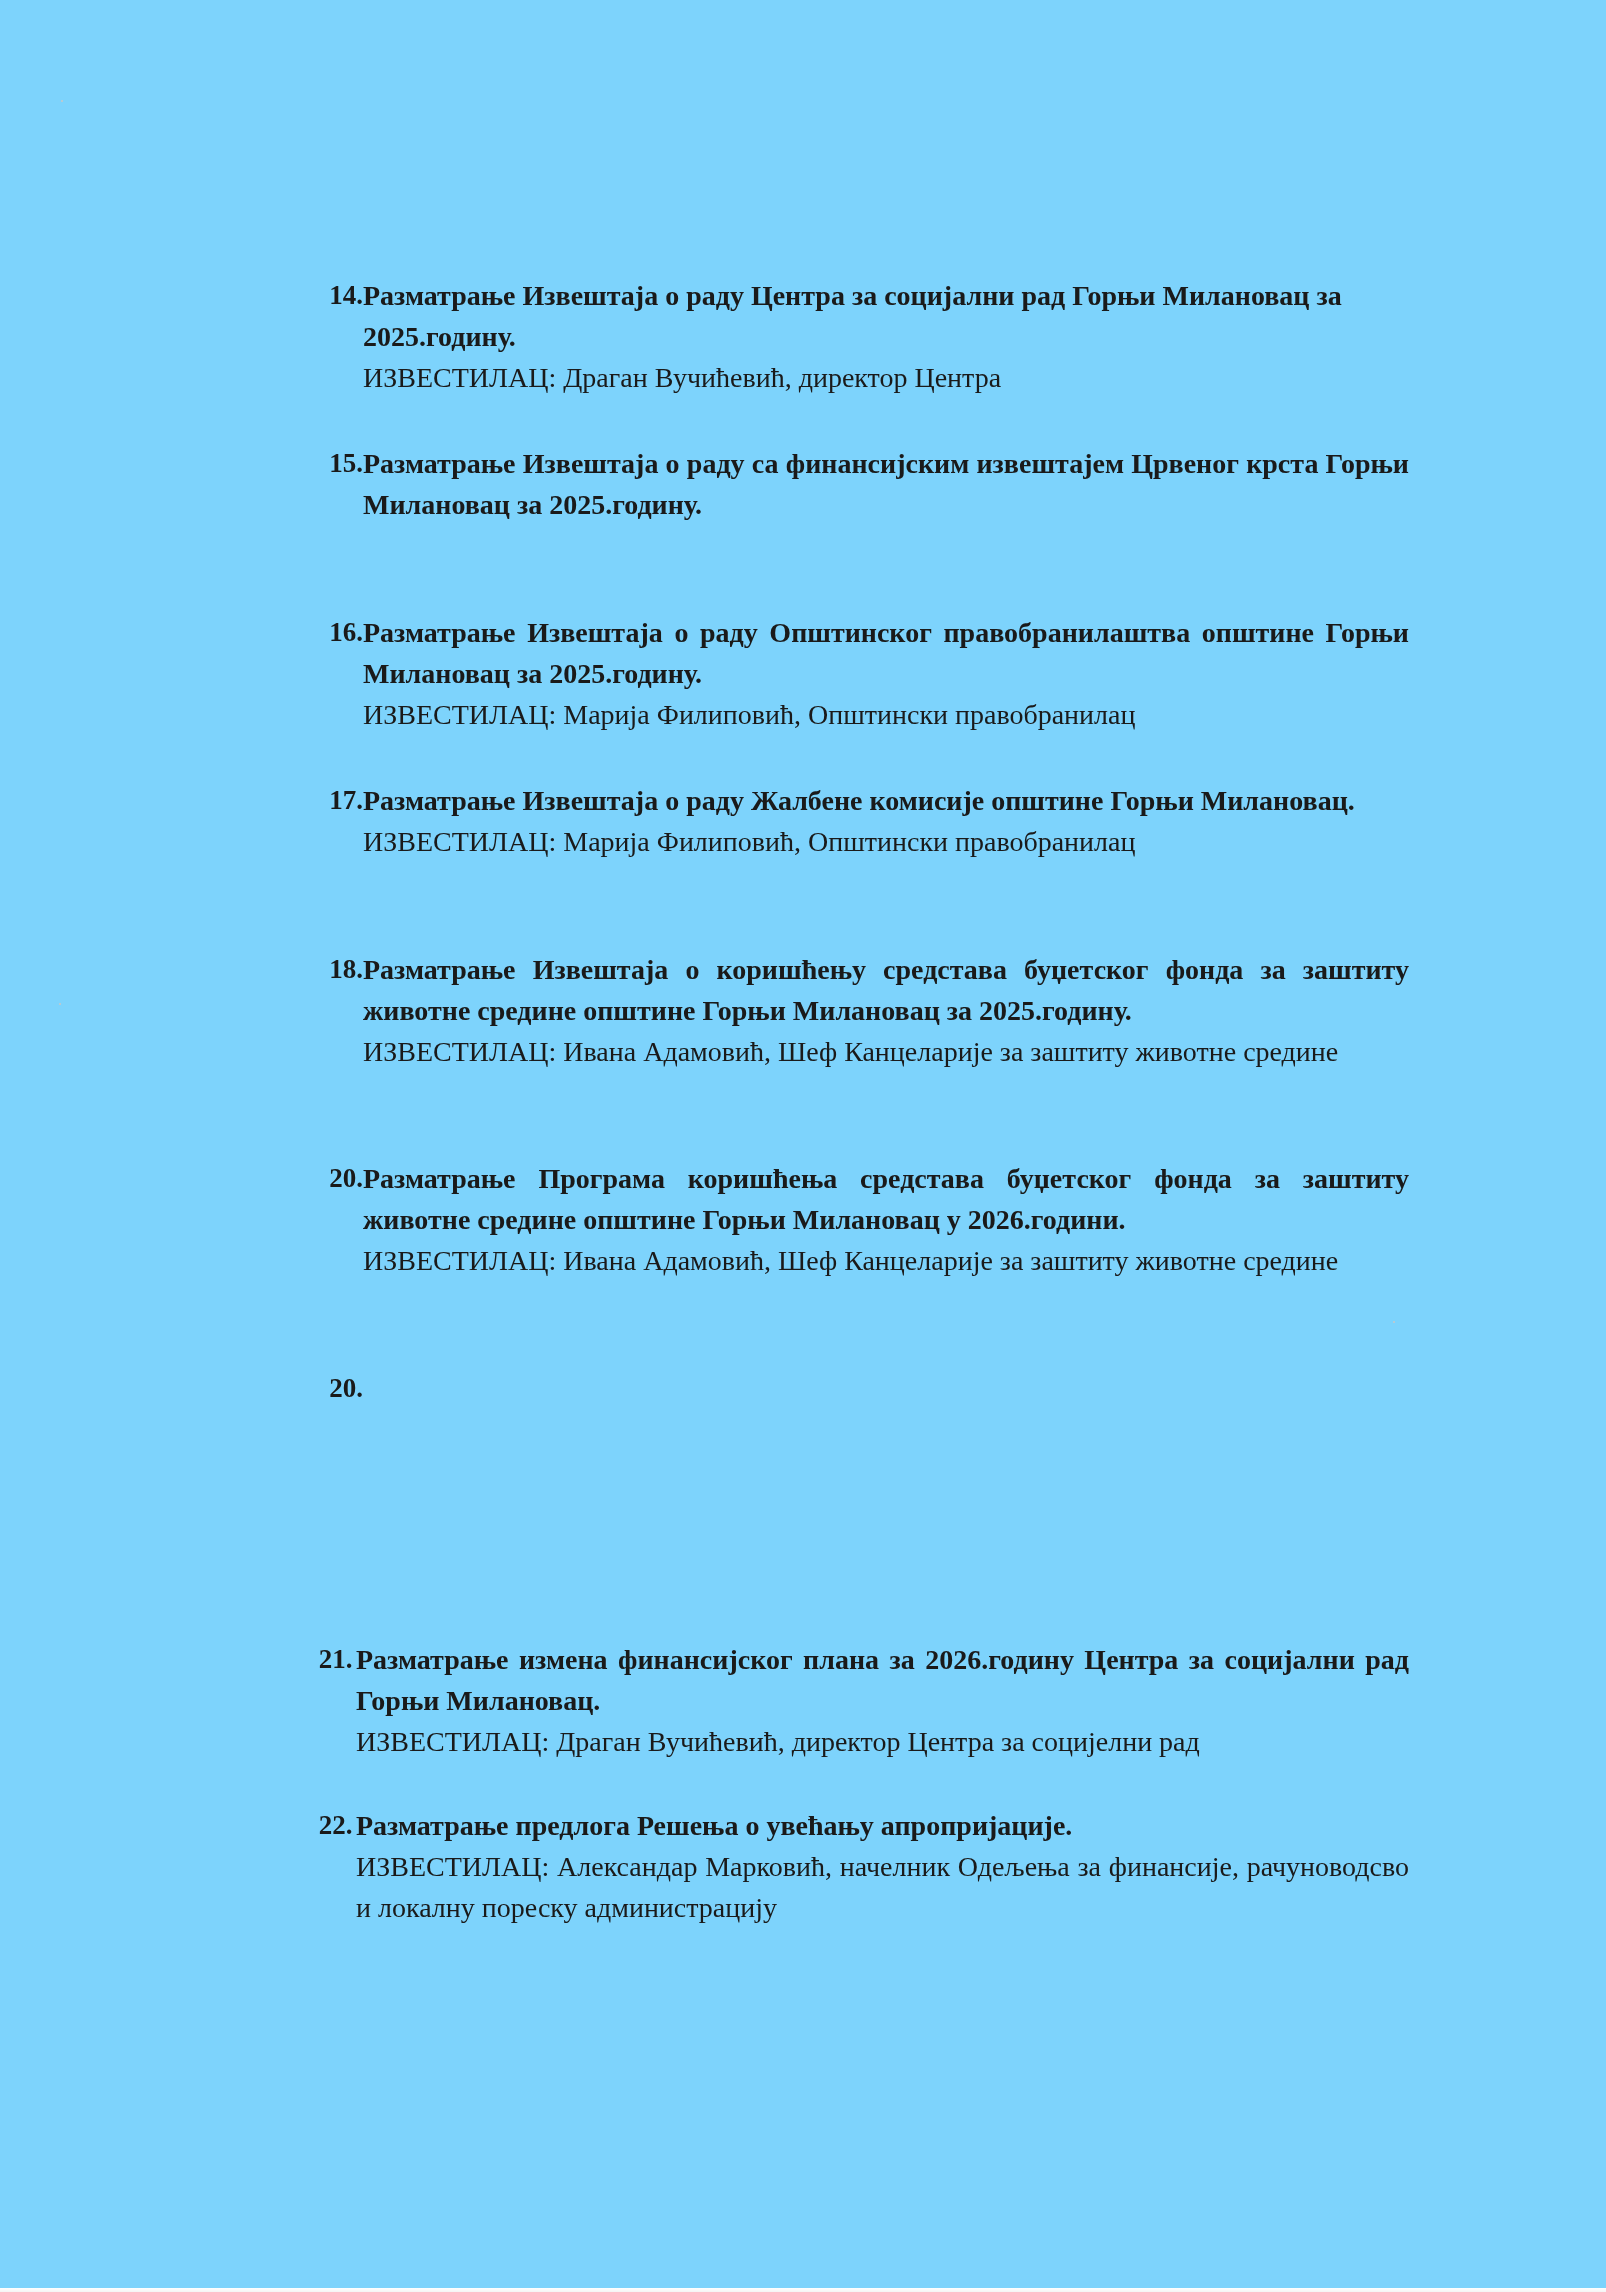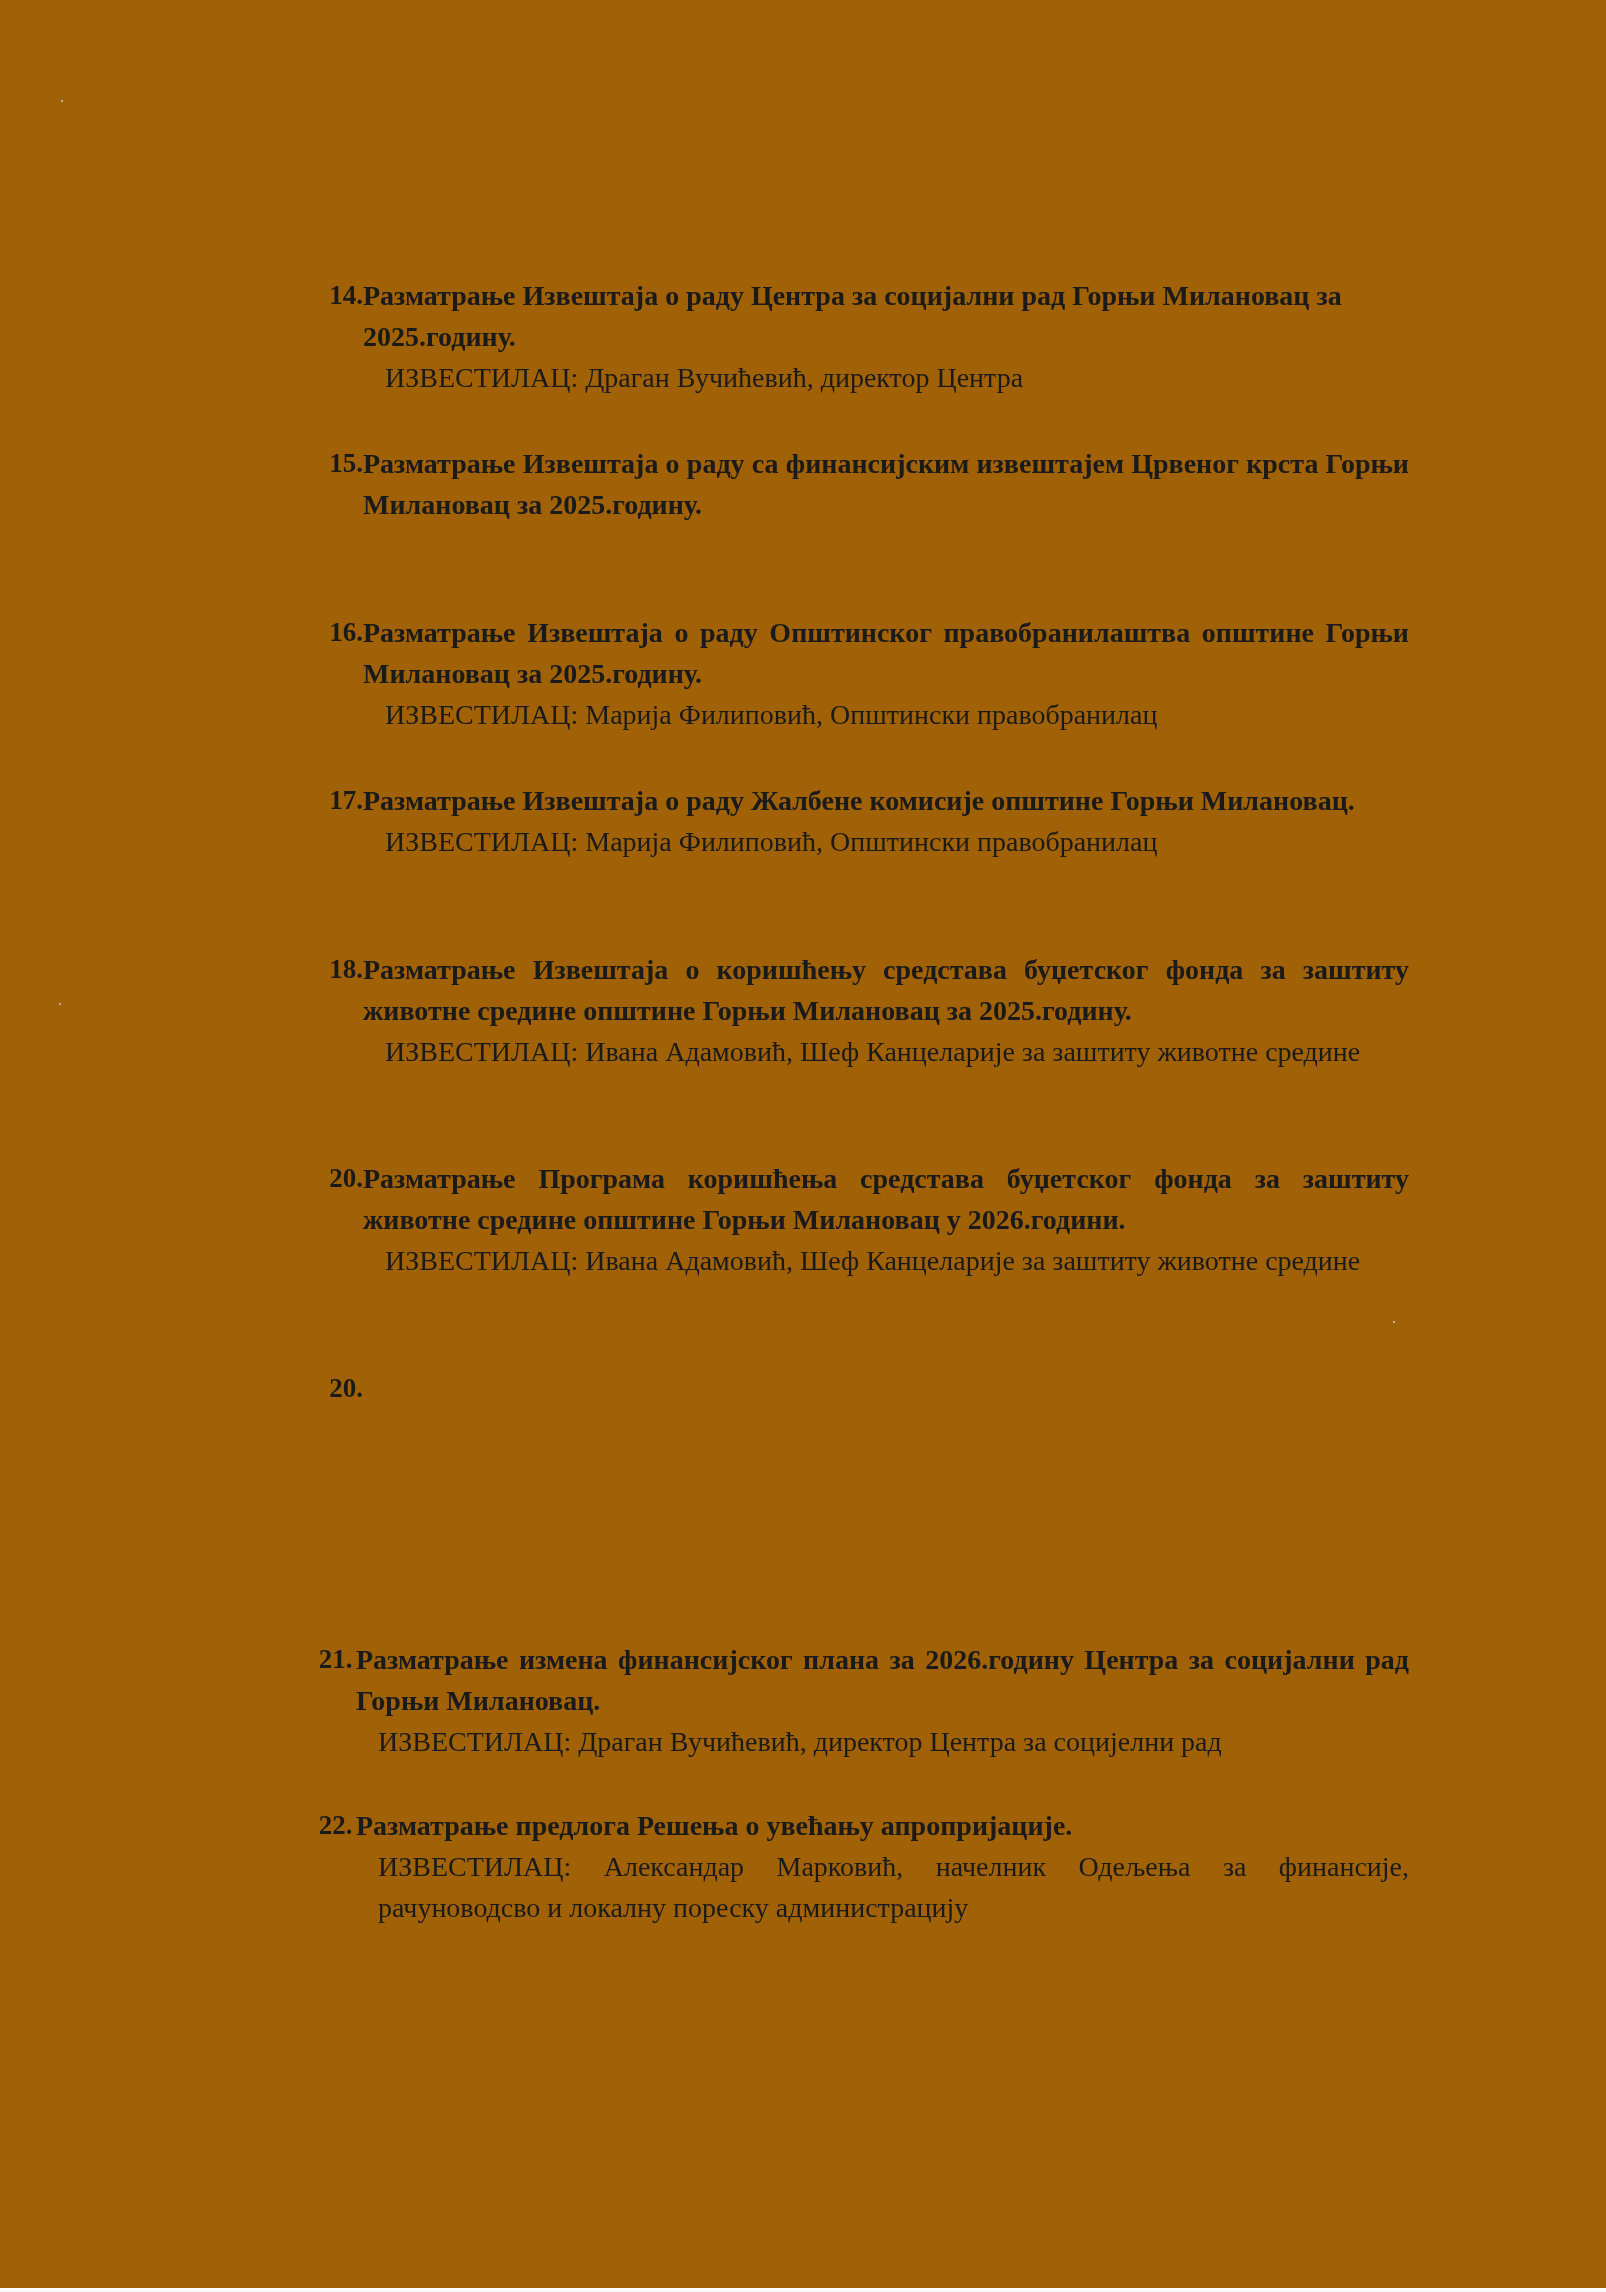--- a/index.html
+++ b/index.html
@@ -13,21 +13,21 @@
       position: relative;
       overflow: hidden;
       font-family: "Liberation Serif", "DejaVu Serif", serif;
       color: #1a1a1a;
     }
     .page {
       position: absolute;
       left: 0; top: 0;
       width: 1607px;
       height: 2293px;
-      background: #a16207;
+      background: #7dd3fc;
     }
     .agenda {
       position: absolute;
       left: 318px;
       width: 1091px;
       top: 0;
     }
     .item {
       position: absolute;
       left: 0;
@@ -49,21 +49,20 @@
       line-height: 41px;
     }
     .title {
       font-weight: bold;
       text-align: justify;
       display: block;
     }
     .reporter {
       display: block;
       text-align: justify;
-      margin-left: 22px;
     }
 
     
     #item-14 { top: 275px; }
     #item-15 { top: 443px; }
     #item-16 { top: 612px; }
     #item-17 { top: 780px; }
     #item-18 { top: 949px; }
     #item-19 { top: 1158px; }
     #item-20 { top: 1368px; }

